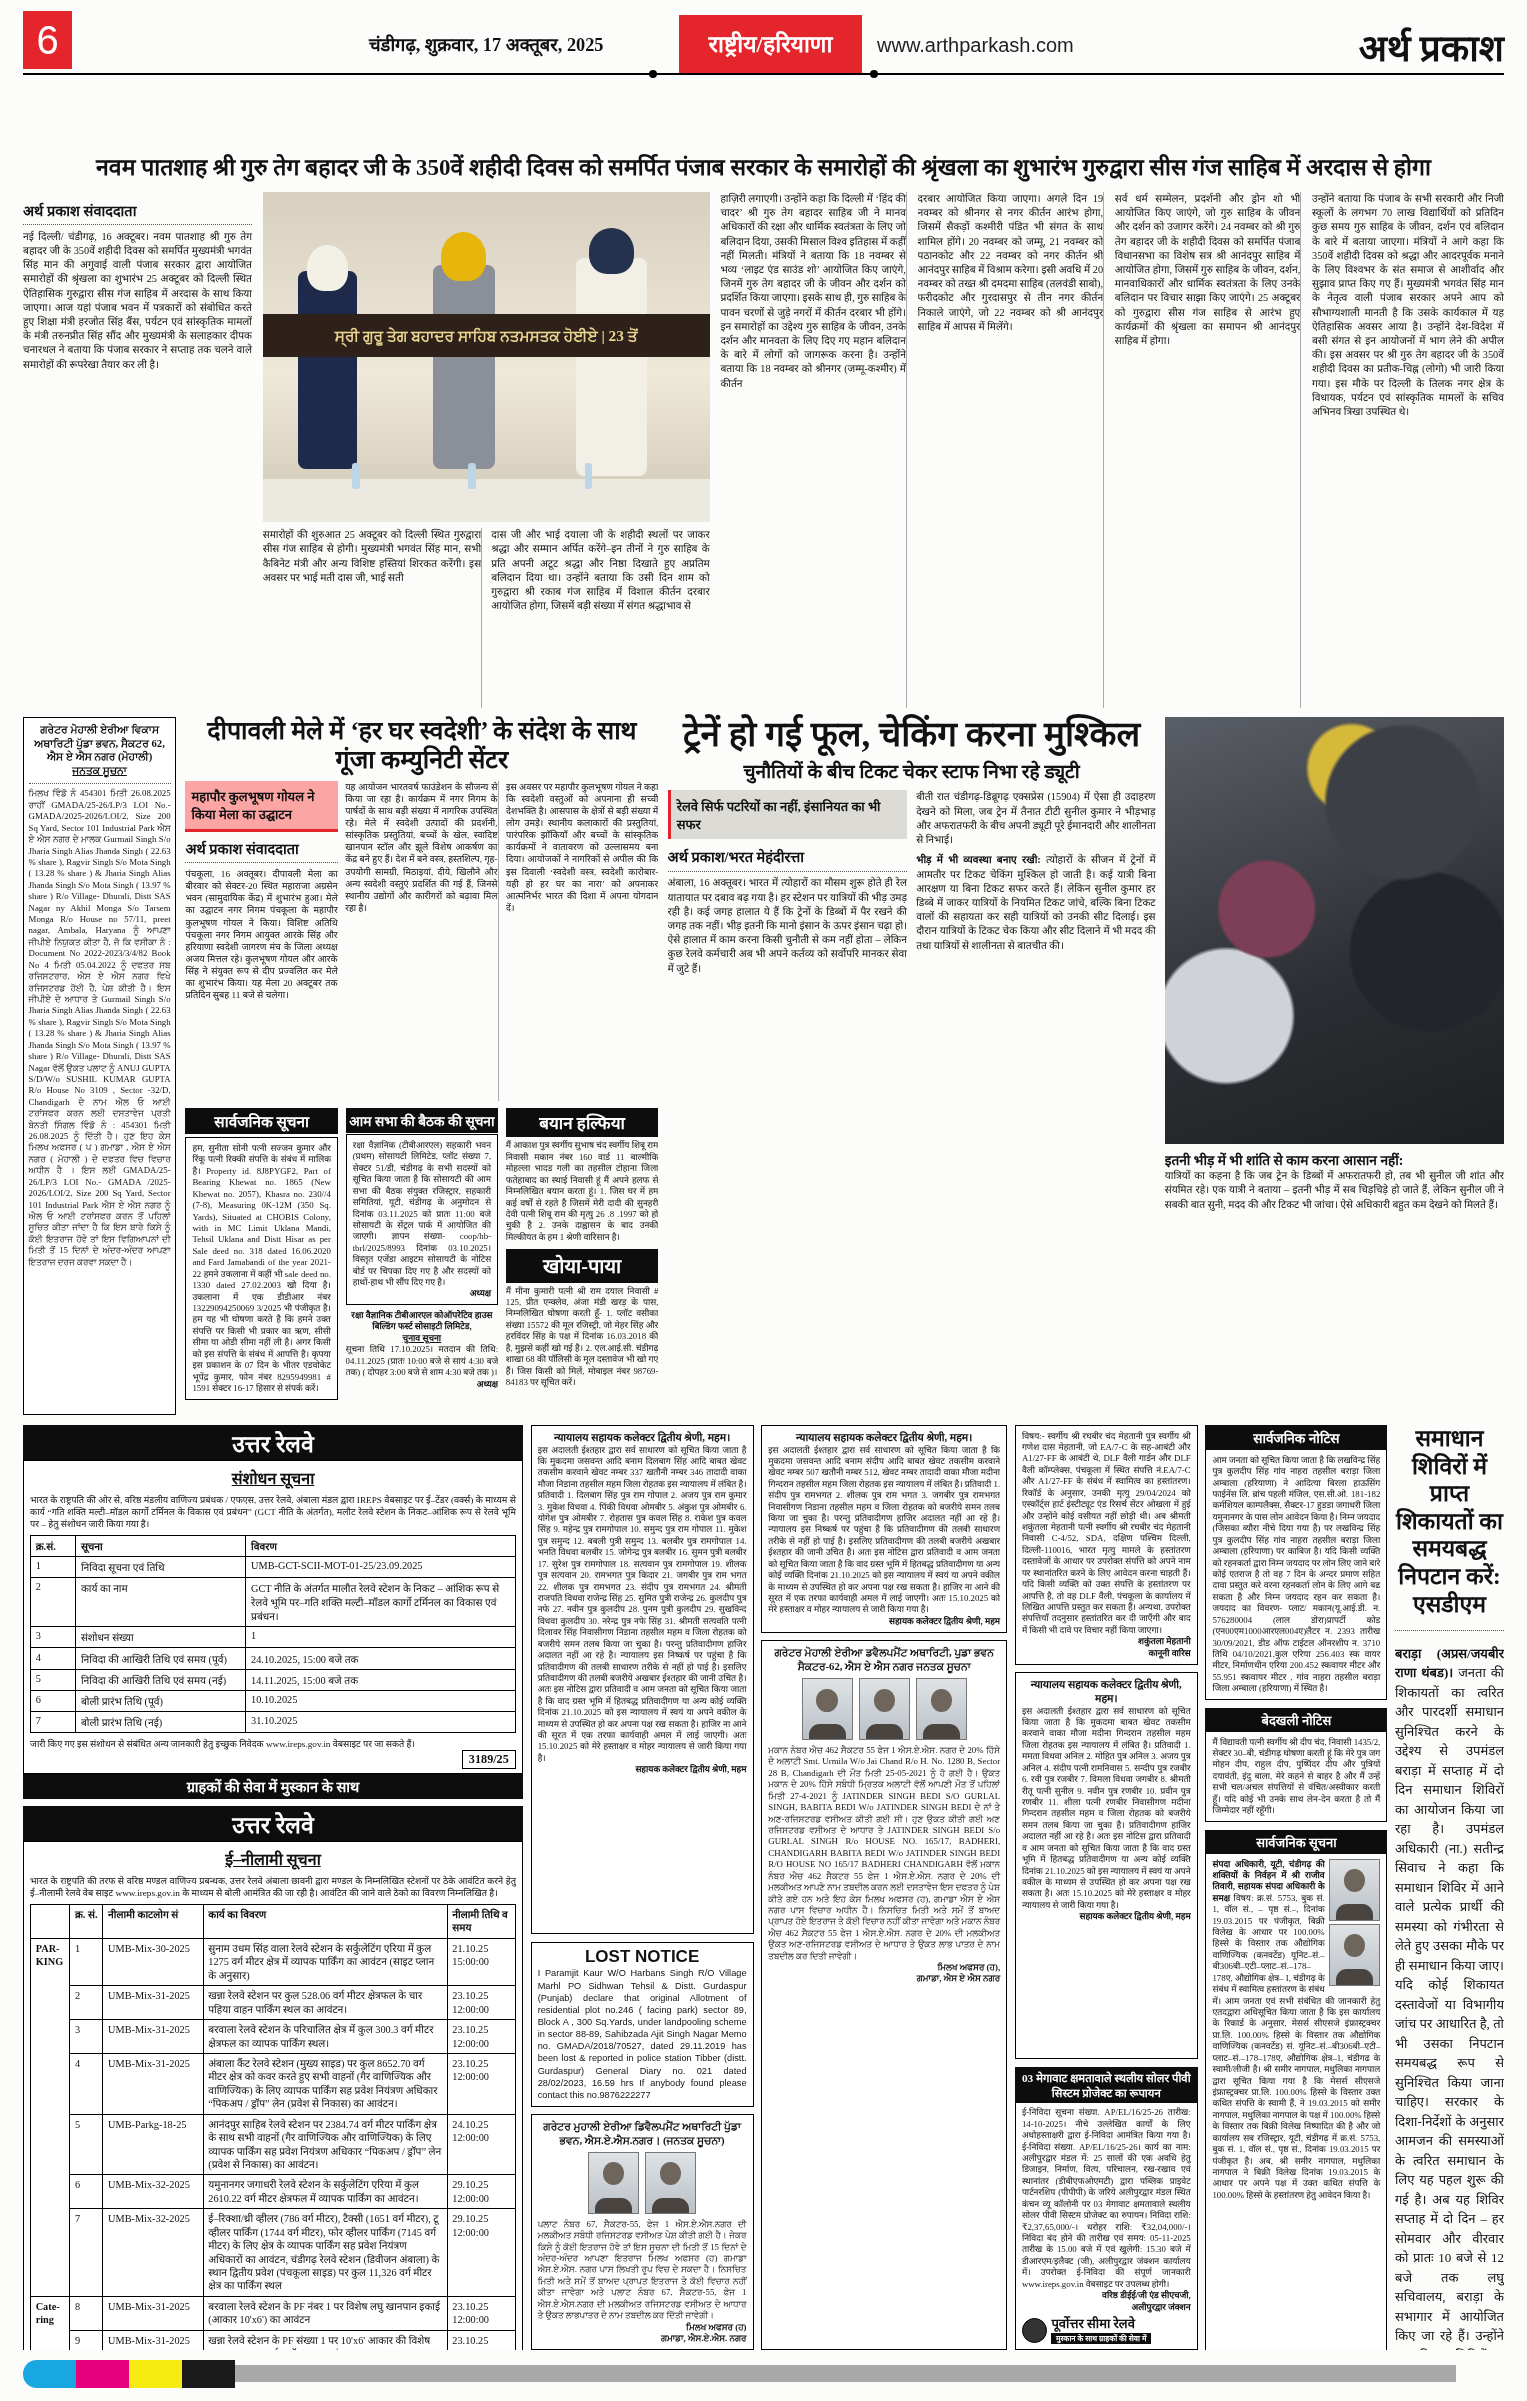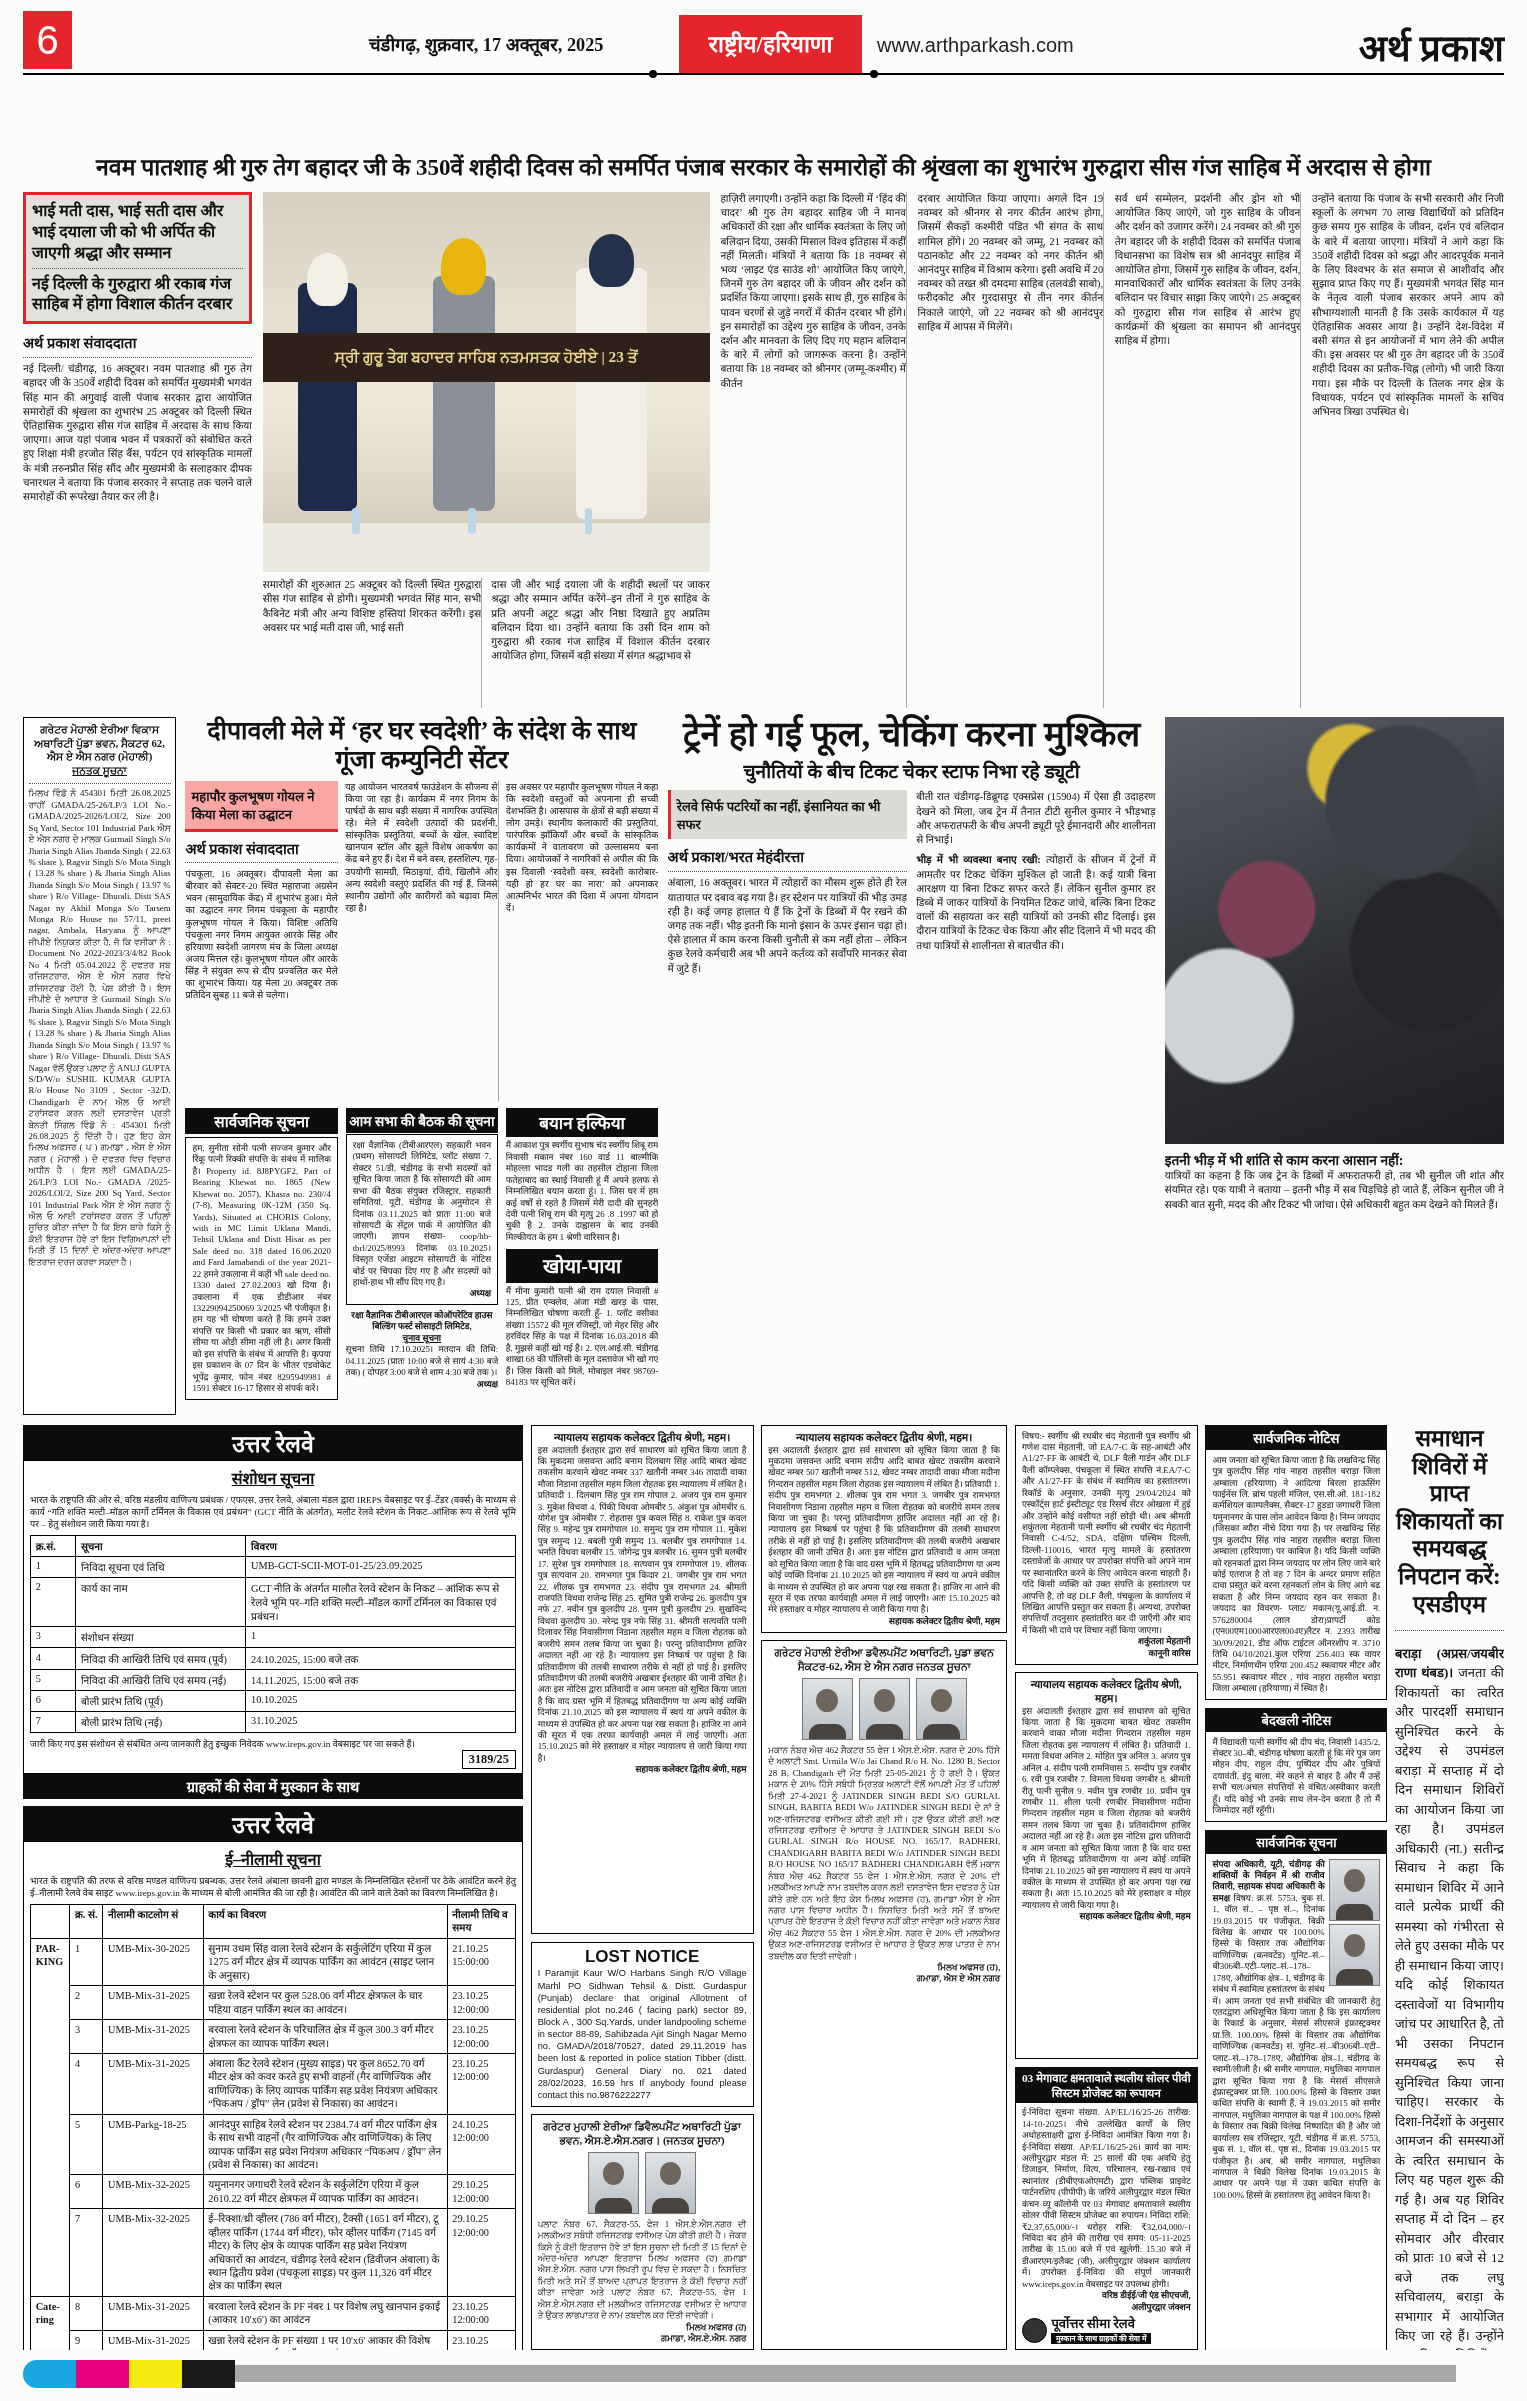--- a/index.html
+++ b/index.html
@@ -29,21 +29,21 @@
   
   .mainhead{position:absolute;left:15.3px;right:15.3px;top:82px;font-size:47px;font-weight:bold;
             text-align:center;letter-spacing:-0.8px;line-height:1.1;}
   .subhead{position:absolute;left:30.5px;right:30.5px;top:150px;font-size:23px;font-weight:bold;text-align:center;}
   
   .lead{position:absolute;left:23px;right:23px;top:192px;height:516px;display:flex;gap:10.7px;}
   .lead .c1{width:229px;flex:none;}
   .redbox{border:3.1px solid #e4262c;padding:6.1px;background:#e3e1dc;font-weight:bold;font-size:16px;line-height:1.3;}
   .byline{font-weight:bold;text-align:left;font-size:14.5px;margin:7.6px 0 3.1px;}
   .lead .cmid{width:447px;flex:none;display:flex;flex-direction:column;}
-  .photo1{position:relative;height:380px;background:linear-gradient(#d8cfc0,#efe9da 55%,#cfc6b4);overflow:hidden;flex:none;}
+  .photo1{position:relative;height:330px;background:linear-gradient(#d8cfc0,#efe9da 55%,#cfc6b4);overflow:hidden;flex:none;}
   .p1-banner{position:absolute;left:0;right:0;top:37%;height:13%;background:#2e2119;color:#e9d491;
              font-size:15.3px;font-weight:bold;display:flex;align-items:center;justify-content:center;}
   .fig{position:absolute;border-radius:7.6px;}
   .p1-table{position:absolute;bottom:0;left:0;right:0;height:13%;background:#ece9e0;}
   .bottle{position:absolute;bottom:10%;width:7.6px;height:26px;background:#bcd6e8;border-radius:3.1px;}
   .lead .cols2{display:flex;gap:9.2px;margin-top:6.1px;flex:1;overflow:hidden;}
   .lead .c{flex:1;overflow:hidden;}
   .lead .cr{width:192px;flex:none;overflow:hidden;}
   
   .mid{position:absolute;left:23px;right:23px;top:717px;height:698px;display:flex;gap:9.2px;}
@@ -112,25 +112,20 @@
   </div>
   <div class="toprule">
       <i style="left:626px"></i>
       <i style="left:847px"></i>
     </div>
 
   <div class="subhead">नवम पातशाह श्री गुरु तेग बहादर जी के 350वें शहीदी दिवस को समर्पित पंजाब सरकार के समारोहों की श्रृंखला का शुभारंभ गुरुद्वारा सीस गंज साहिब में अरदास से होगा</div>
 
   <div class="lead">
     <div class="c1">
-      <div class="redbox">
-        <div>भाई मती दास, भाई सती दास और भाई दयाला जी को भी अर्पित की जाएगी श्रद्धा और सम्मान</div>
-        <div class="dotline"></div>
-        <div>नई दिल्ली के गुरुद्वारा श्री रकाब गंज साहिब में होगा विशाल कीर्तन दरबार</div>
-      </div>
       <div class="byline">अर्थ प्रकाश संवाददाता</div>
       <div class="dotline"></div>
       <div class="body-t just">नई दिल्ली/ चंडीगढ़, 16 अक्टूबर। नवम पातशाह श्री गुरु तेग बहादर जी के 350वें शहीदी दिवस को समर्पित मुख्यमंत्री भगवंत सिंह मान की अगुवाई वाली पंजाब सरकार द्वारा आयोजित समारोहों की श्रृंखला का शुभारंभ 25 अक्टूबर को दिल्ली स्थित ऐतिहासिक गुरुद्वारा सीस गंज साहिब में अरदास के साथ किया जाएगा। आज यहां पंजाब भवन में पत्रकारों को संबोधित करते हुए शिक्षा मंत्री हरजोत सिंह बैंस, पर्यटन एवं सांस्कृतिक मामलों के मंत्री तरुनप्रीत सिंह सौंद और मुख्यमंत्री के सलाहकार दीपक चनारथल ने बताया कि पंजाब सरकार ने सप्ताह तक चलने वाले समारोहों की रूपरेखा तैयार कर ली है।</div>
     </div>
 
     <div class="cmid">
       <div class="photo1">
         <div class="fig" style="left:8%;top:24%;width:13%;height:60%;background:#1e2a4a;"></div>
         <div class="fig" style="left:10%;top:16%;width:9%;height:14%;background:#f3f0e6;border-radius:50% 50% 40% 40%;"></div>
         <div class="fig" style="left:38%;top:22%;width:14%;height:62%;background:#8a8f98;"></div>

